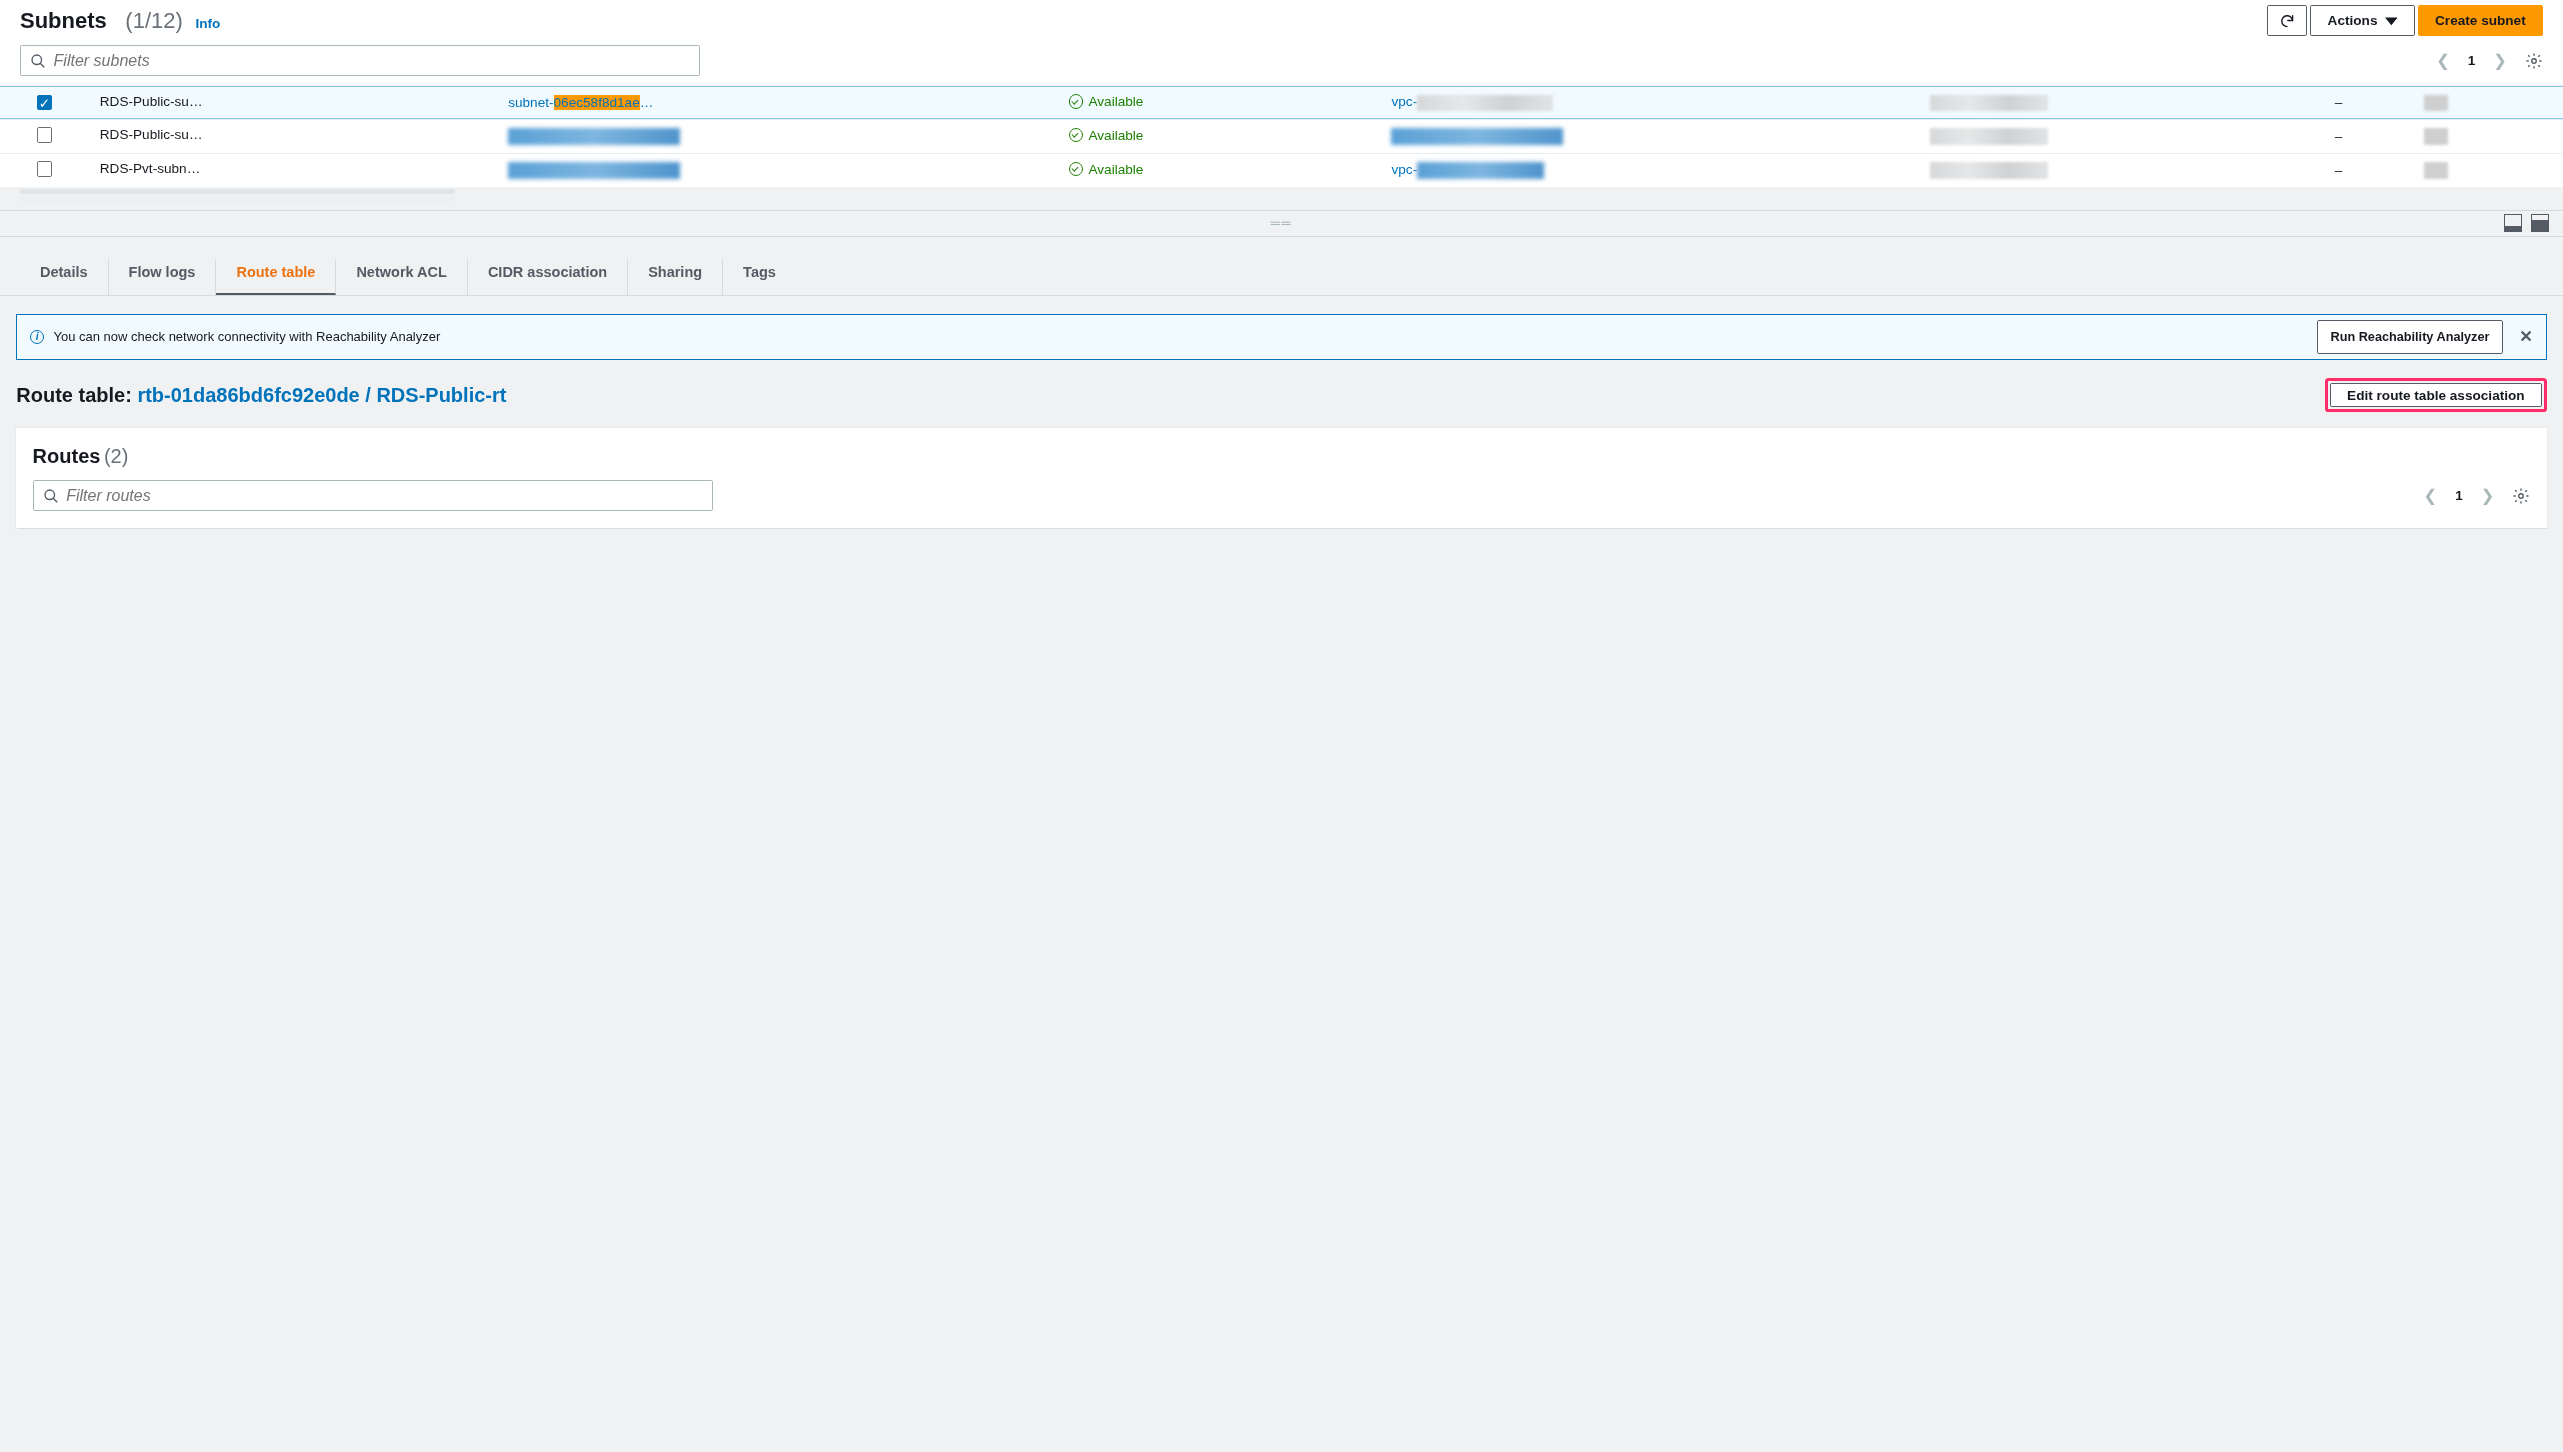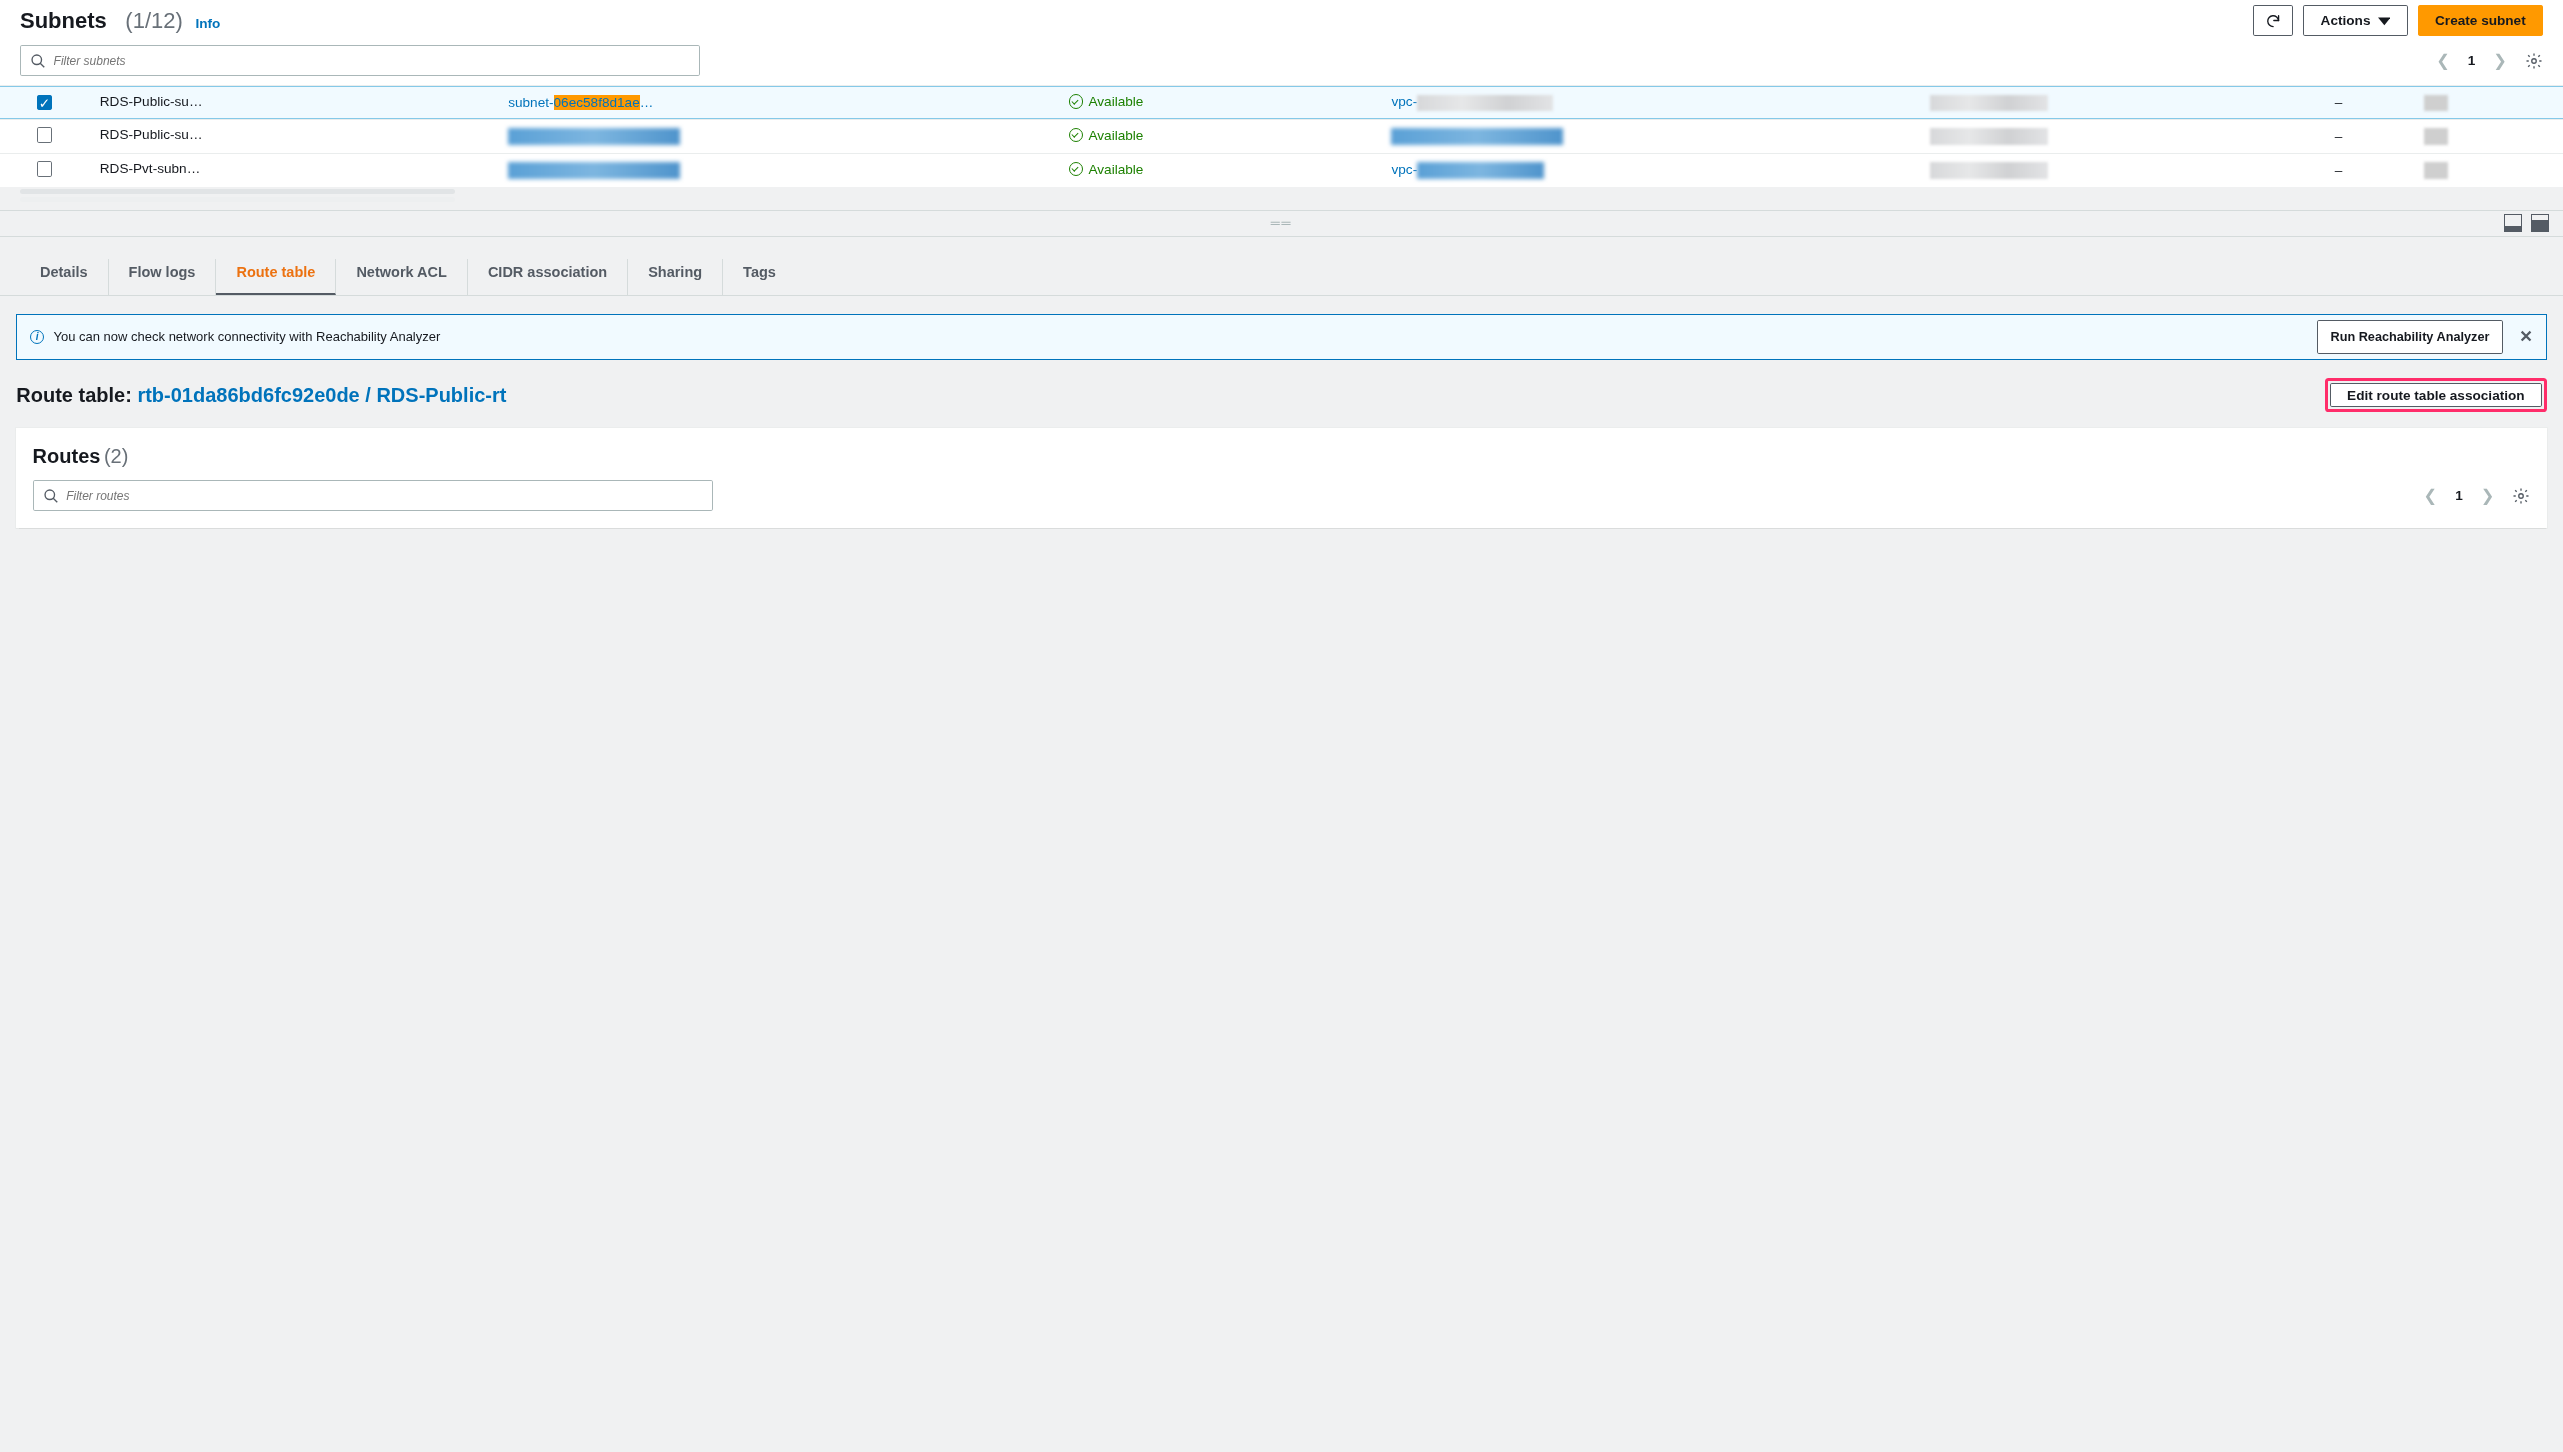--- a/index.html
+++ b/index.html
@@ -4,29 +4,29 @@
 <style>
   * { box-sizing: border-box; margin: 0; padding: 0; }
   body { font-family: "Amazon Ember", "Helvetica Neue", Arial, sans-serif; font-size: 12.7px; color: #16191f; background: #f0f1f2; user-select: none; }
 
   
   .header-row { display: flex; align-items: center; justify-content: space-between; padding: 5.4px 20px 9px 20px; background: #fff; }
   .title-group { display: flex; align-items: baseline; gap: 12.7px; }
   .title-main { font-size: 22px; font-weight: 700; color: #16191f; }
   .title-count { font-size: 22px; font-weight: 400; color: #687078; margin-left: 15px; }
   .info-link { color: #0073bb; font-size: 13.6px; font-weight: 600; cursor: pointer; }
-  .header-actions { display: flex; gap: 10px; align-items: center; }
+  .header-actions { display: flex; gap: 3px; align-items: center; }
   .btn { display: inline-flex; align-items: center; justify-content: center; padding: 4.5px 16.3px; border: 0.9px solid #545b64; border-radius: 1.8px; background: #fff; font-size: 13.6px; font-weight: 700; color: #16191f; cursor: pointer; height: 31px; }
   .btn.icon-only { padding: 3.6px 11px; }
   .btn.primary { background: #ff9900; border-color: #ff9900; color: #16191f; }
 
   
   .filter-row { display: flex; align-items: center; justify-content: space-between; padding: 0 20px 9px 20px; background: #fff; }
   .filter-input { display: flex; align-items: center; border: 0.9px solid #aab7b8; border-radius: 1.8px; padding: 5.4px 9px; width: 680px; height: 31px; }
-  .filter-input input { border: none; outline: none; flex: 1; font-size: 12px; color: #545b64; font-style: italic; background: transparent; }
+  .filter-input input { border: none; outline: none; flex: 1; font-size: 16px; color: #545b64; font-style: italic; background: transparent; }
   .pag { display: flex; align-items: center; gap: 18px; color: #879196; }
   .pag .num { color: #16191f; font-weight: 700; font-size: 13.6px; }
   .chev { font-size: 16.3px; color: #aab7b8; cursor: pointer; }
   .gear-icon { cursor: pointer; color: #545b64; }
 
   
   .table-wrap { background: #fff; overflow-x: auto; }
   table.subnets { width: 100%; border-collapse: collapse; }
   table.subnets td { padding: 7.3px 11px; vertical-align: middle; white-space: nowrap; font-size: 13.6px; }
   table.subnets tr { border-top: 0.9px solid #eaeded; }

